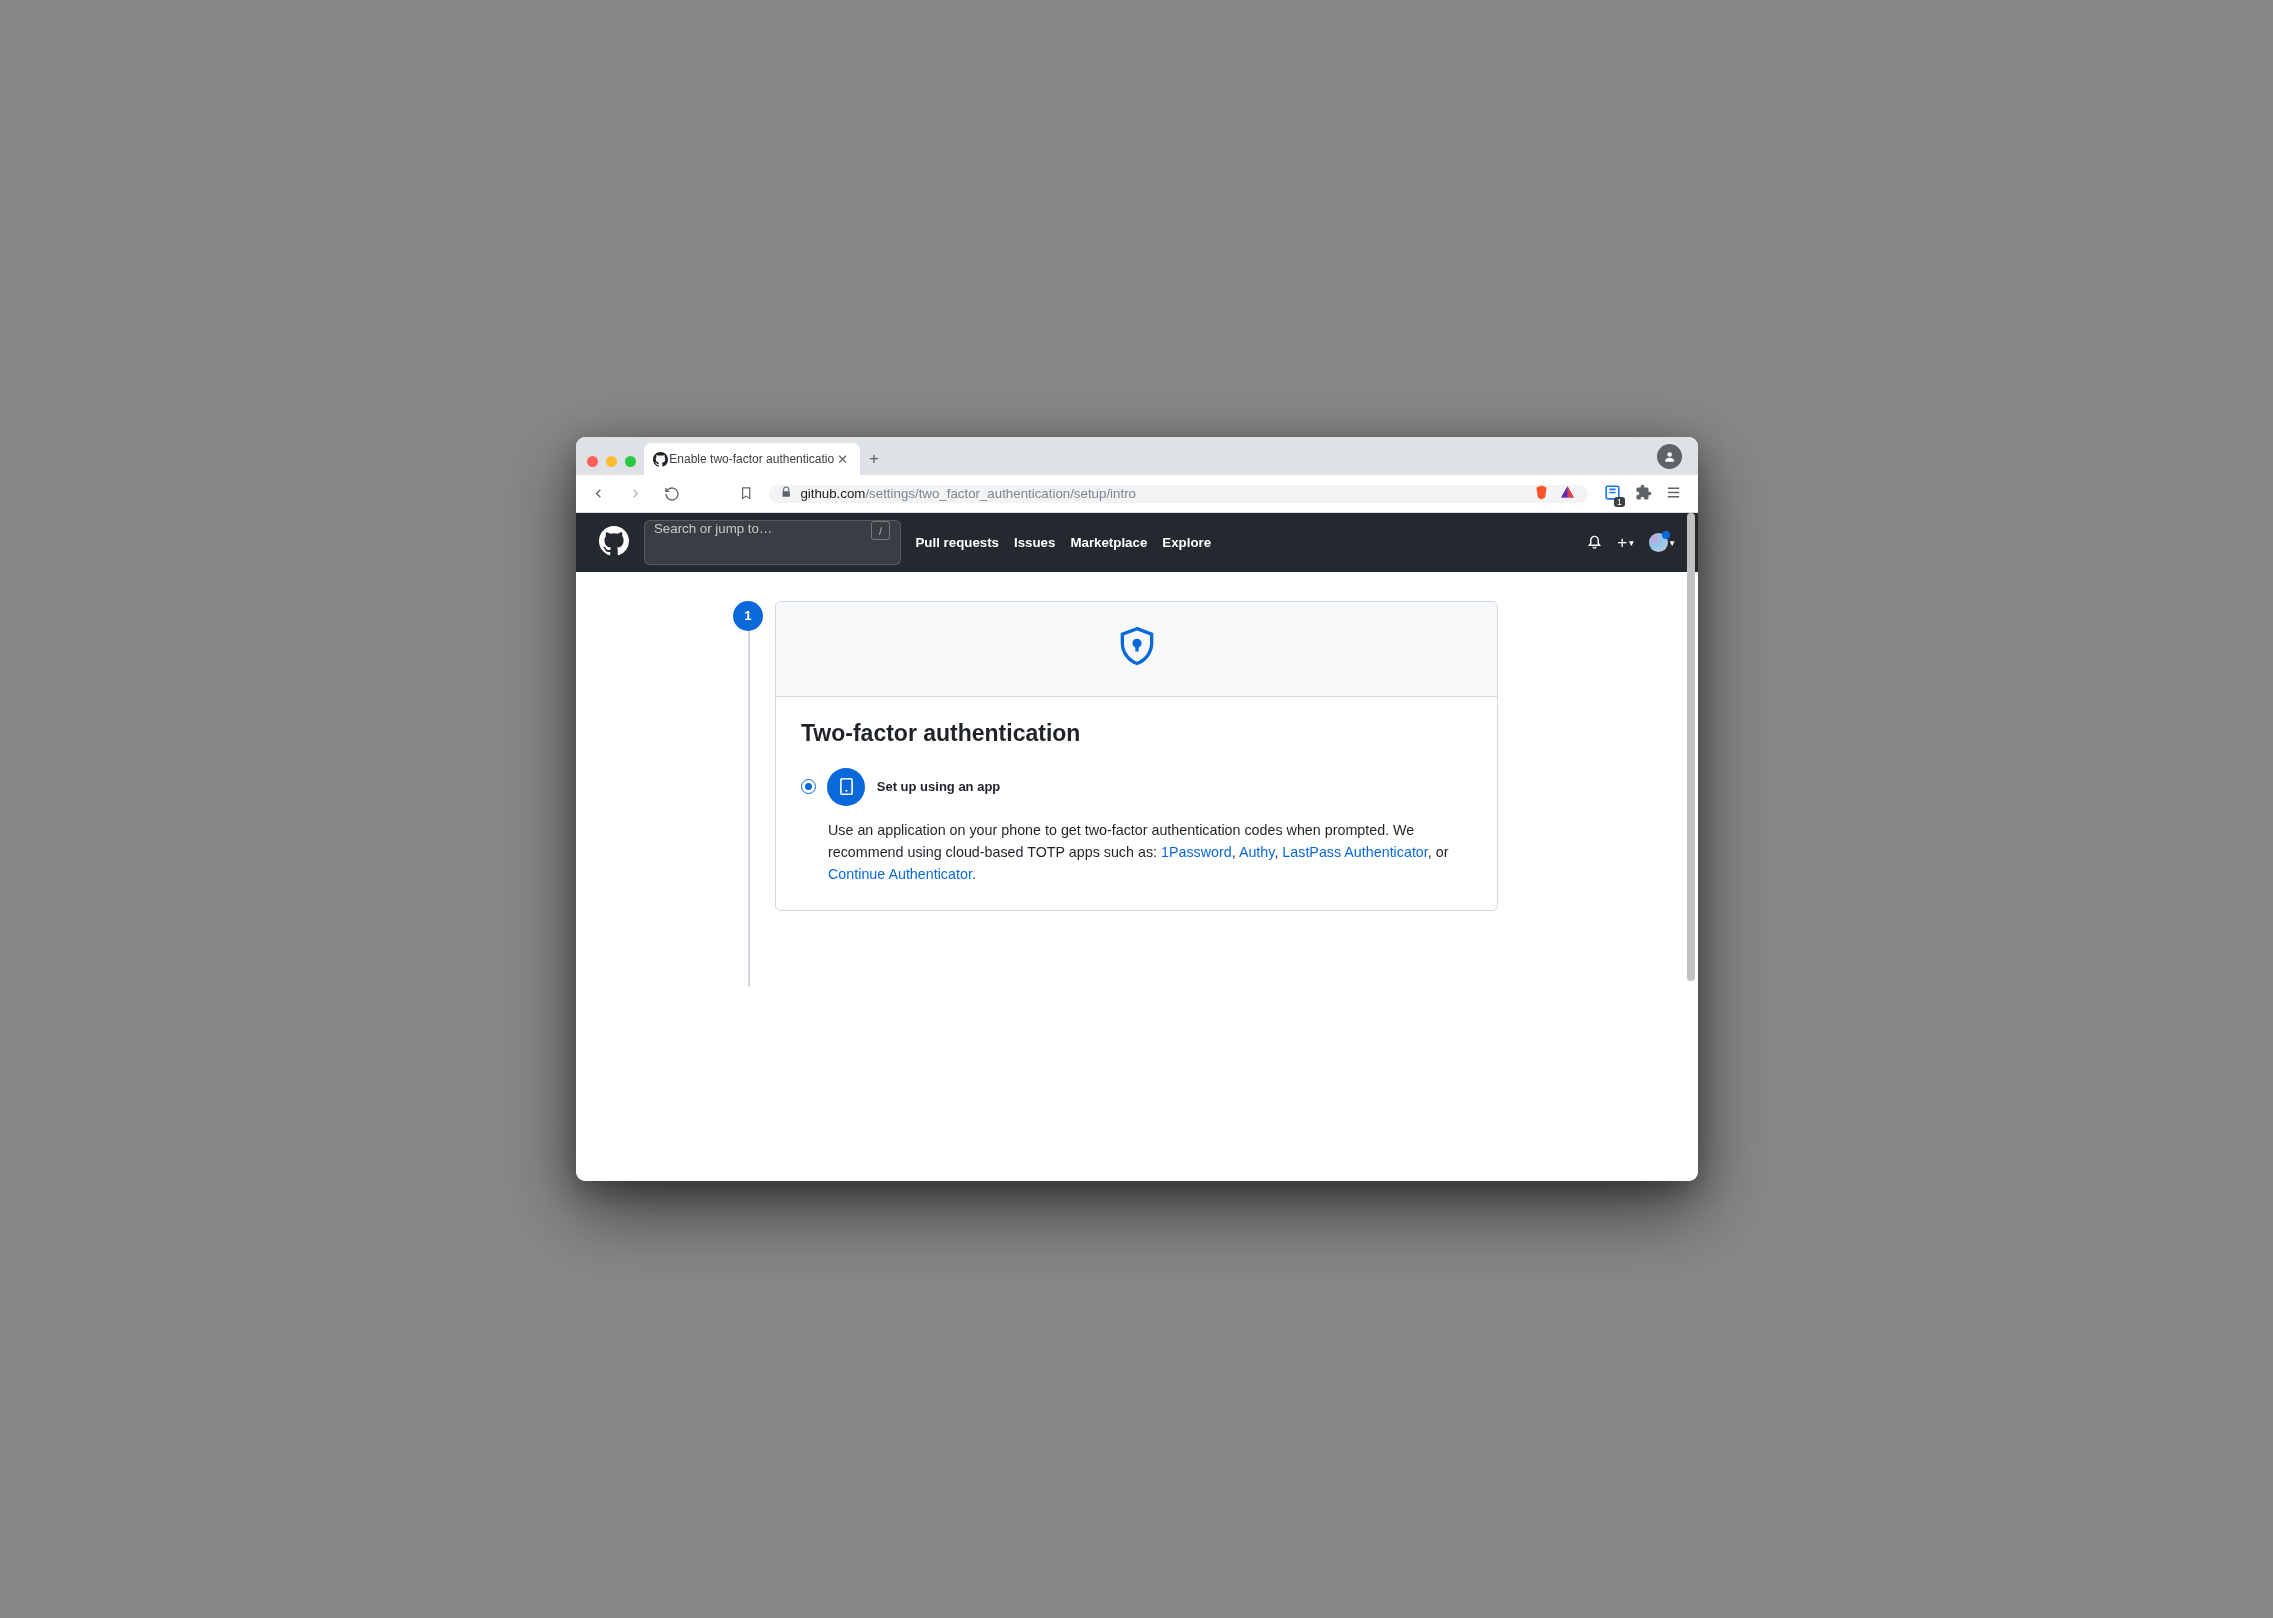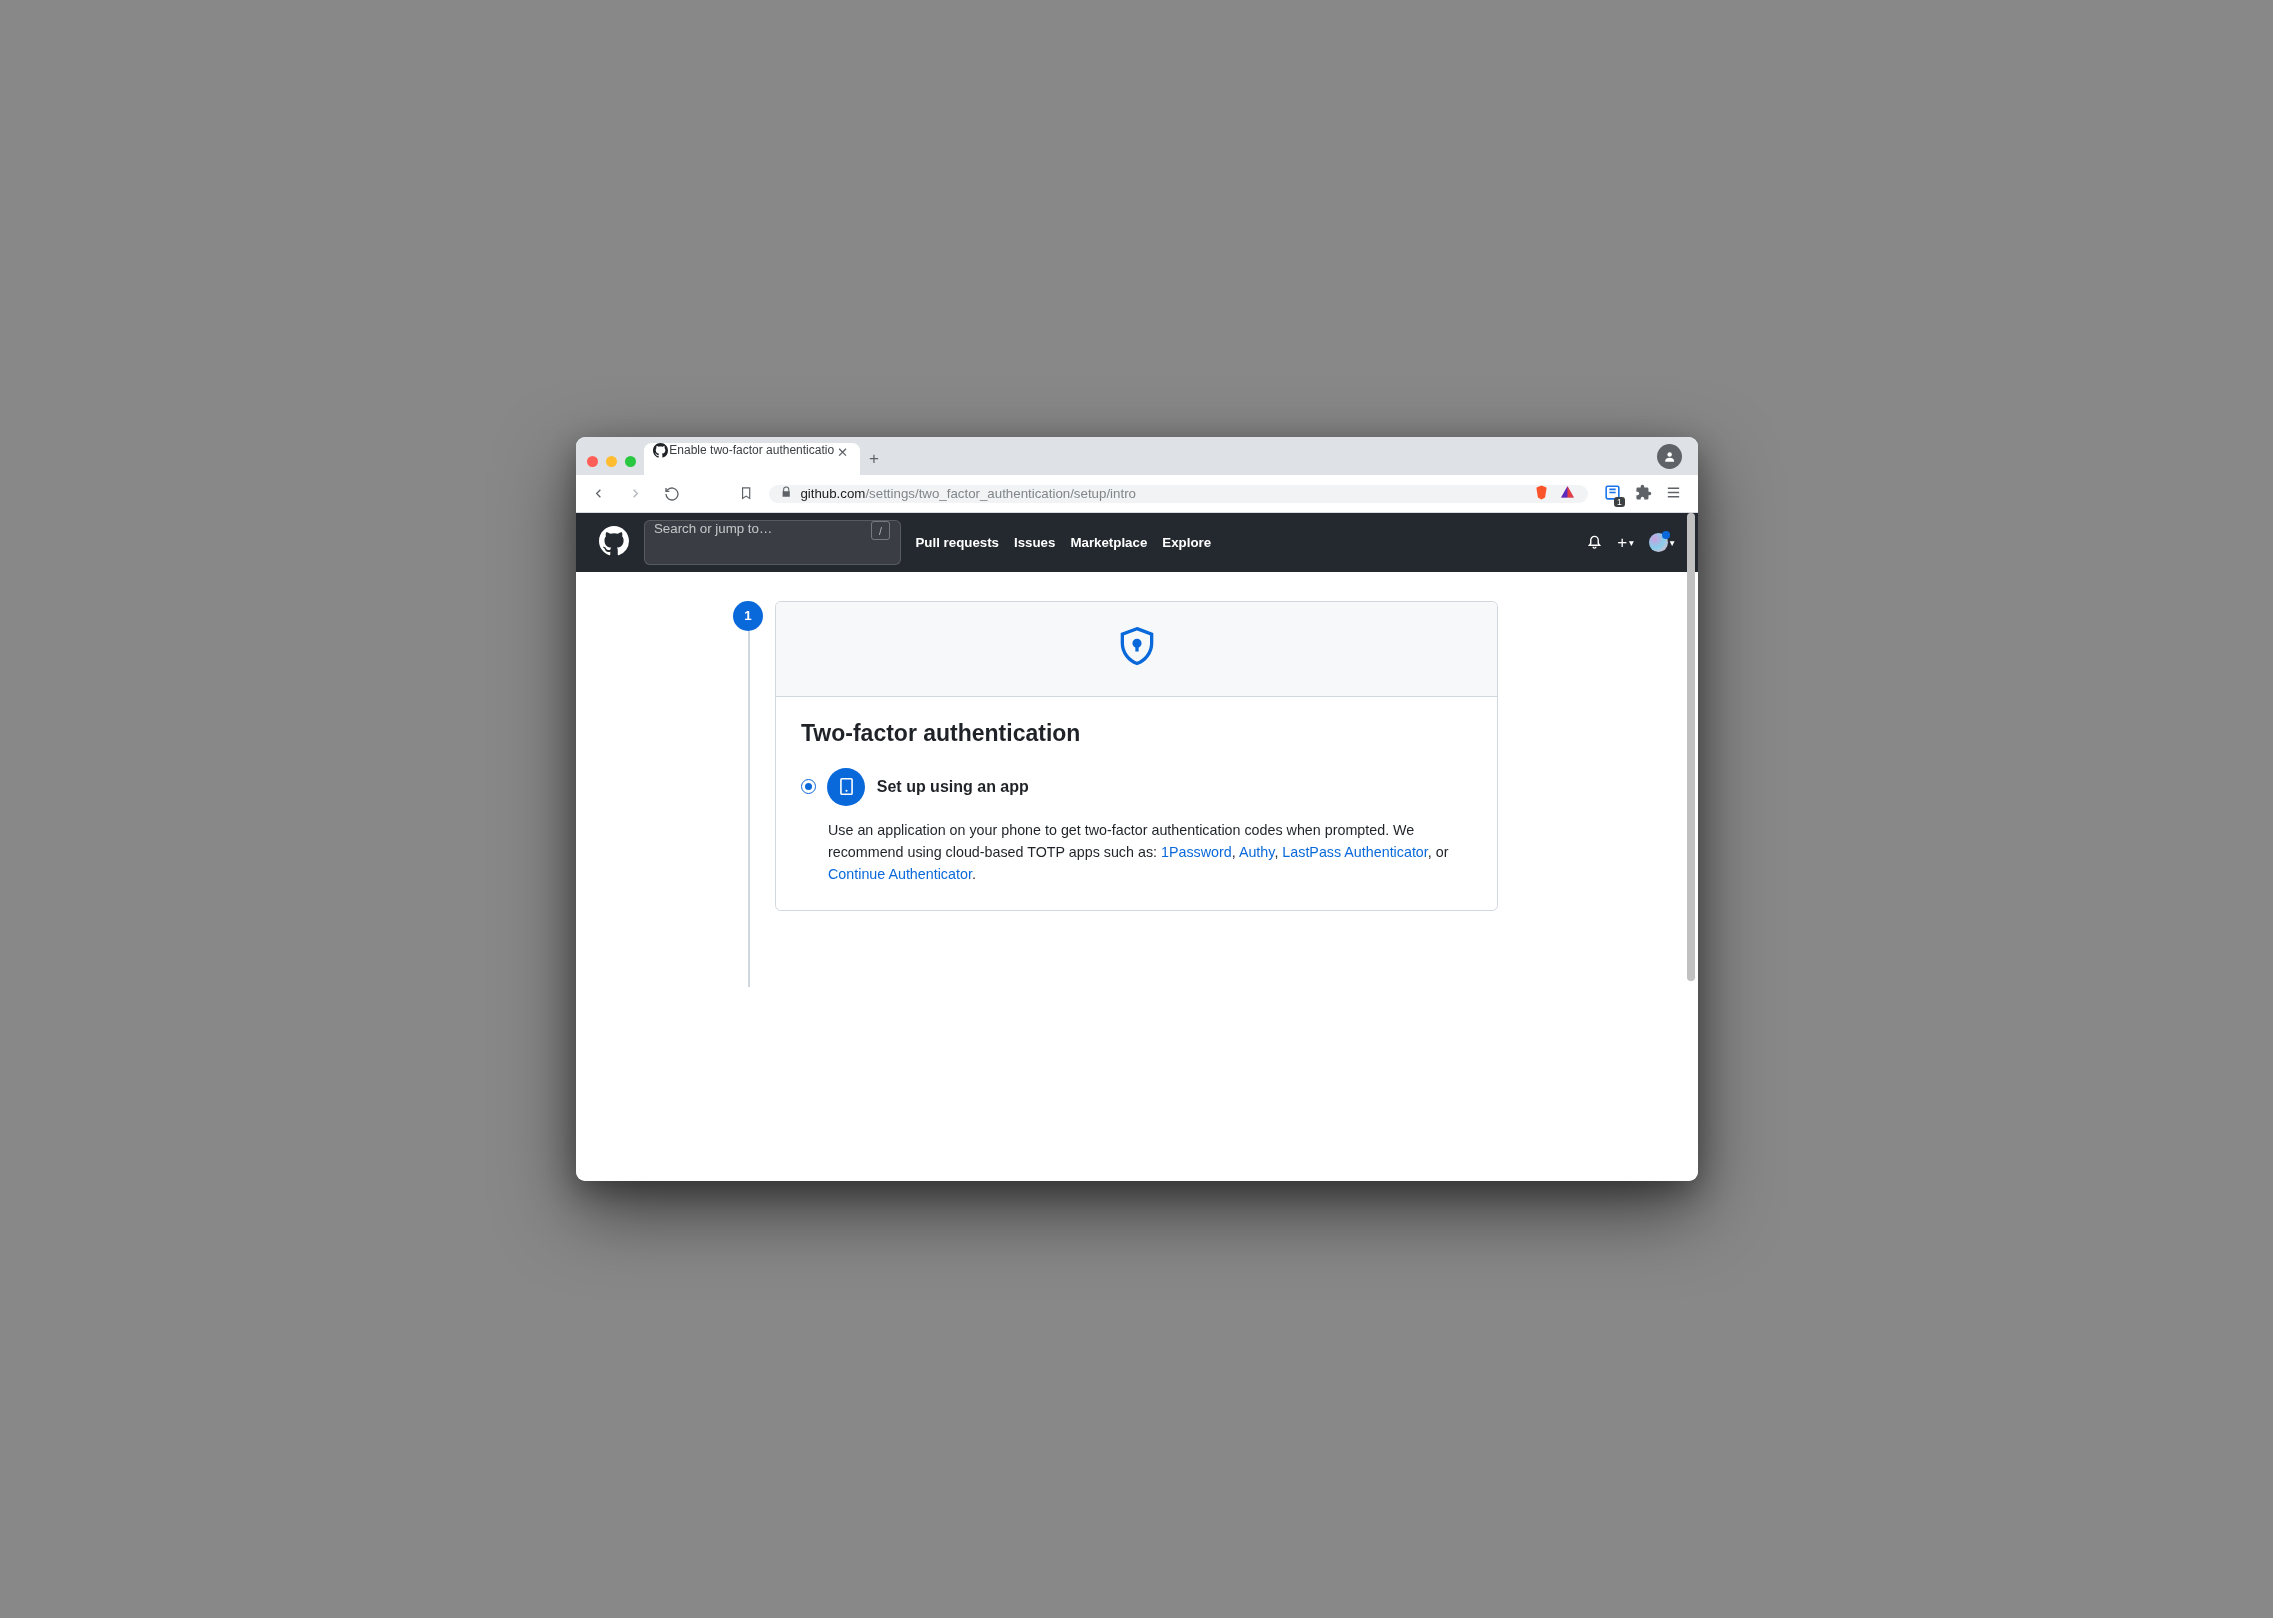--- a/index.html
+++ b/index.html
@@ -30,21 +30,21 @@
   .traffic-lights { display: flex; gap: 7.6px; align-items: center; padding: 0 7.6px 7.6px 3.8px; }
   .tl { width: 11.4px; height: 11.4px; border-radius: 50%; }
   .tl.red { background: #ff5f57; }
   .tl.yellow { background: #febc2e; }
   .tl.green { background: #28c840; }
   .tab {
     background: #fff;
     border-radius: 7.6px 7.6px 0 0;
     height: 32px;
     display: flex;
-    align-items: flex-start;
+    align-items: center;
     padding: 0 9.5px;
     gap: 1px;
     font-size: 12px;
     color: #3c4043;
     min-width: 209px;
     max-width: 228px;
   }
   .tab .favicon { width:15px; height:15px; flex:0 0 15px; }
   .tab .title { flex:1; white-space:nowrap; overflow:hidden; text-overflow:ellipsis; }
   .tab .close { color:#5f6368; font-size:13.3px; cursor:pointer; padding:1.9px; }
@@ -127,21 +127,21 @@
     border-radius:50%; margin-top:11.4px; cursor:pointer; position:relative; flex:0 0 15px;
   }
   .radio.checked { border-color:#0969da; }
   .radio.checked::after {
     content:''; position:absolute; inset:2.9px; background:#0969da; border-radius:50%;
   }
   .option-icon {
     width:38px; height:38px; border-radius:50%; background:#0969da;
     display:flex; align-items:center; justify-content:center; flex:0 0 38px;
   }
-  .option-title { font-size:16px; font-weight:600; color:#1f2328; align-self:center; }
+  .option-title { font-size:13px; font-weight:600; color:#1f2328; align-self:center; }
   .option-desc {
     font-size:14.3px; color:#1f2328; line-height:1.55; margin-top:13.3px; padding-left:27px;
   }
   .actions { display:flex; justify-content:flex-end; gap:9.5px; margin-top:17px; align-items:center; }
   .btn-link {
     background:none; border:none; color:#0969da; font-size:13.8px; font-weight:500;
     padding:7.6px 13.3px; cursor:pointer;
   }
   .btn-primary {
     background:#2da44e; color:#fff; border:1px solid rgba(27,31,36,0.15);

